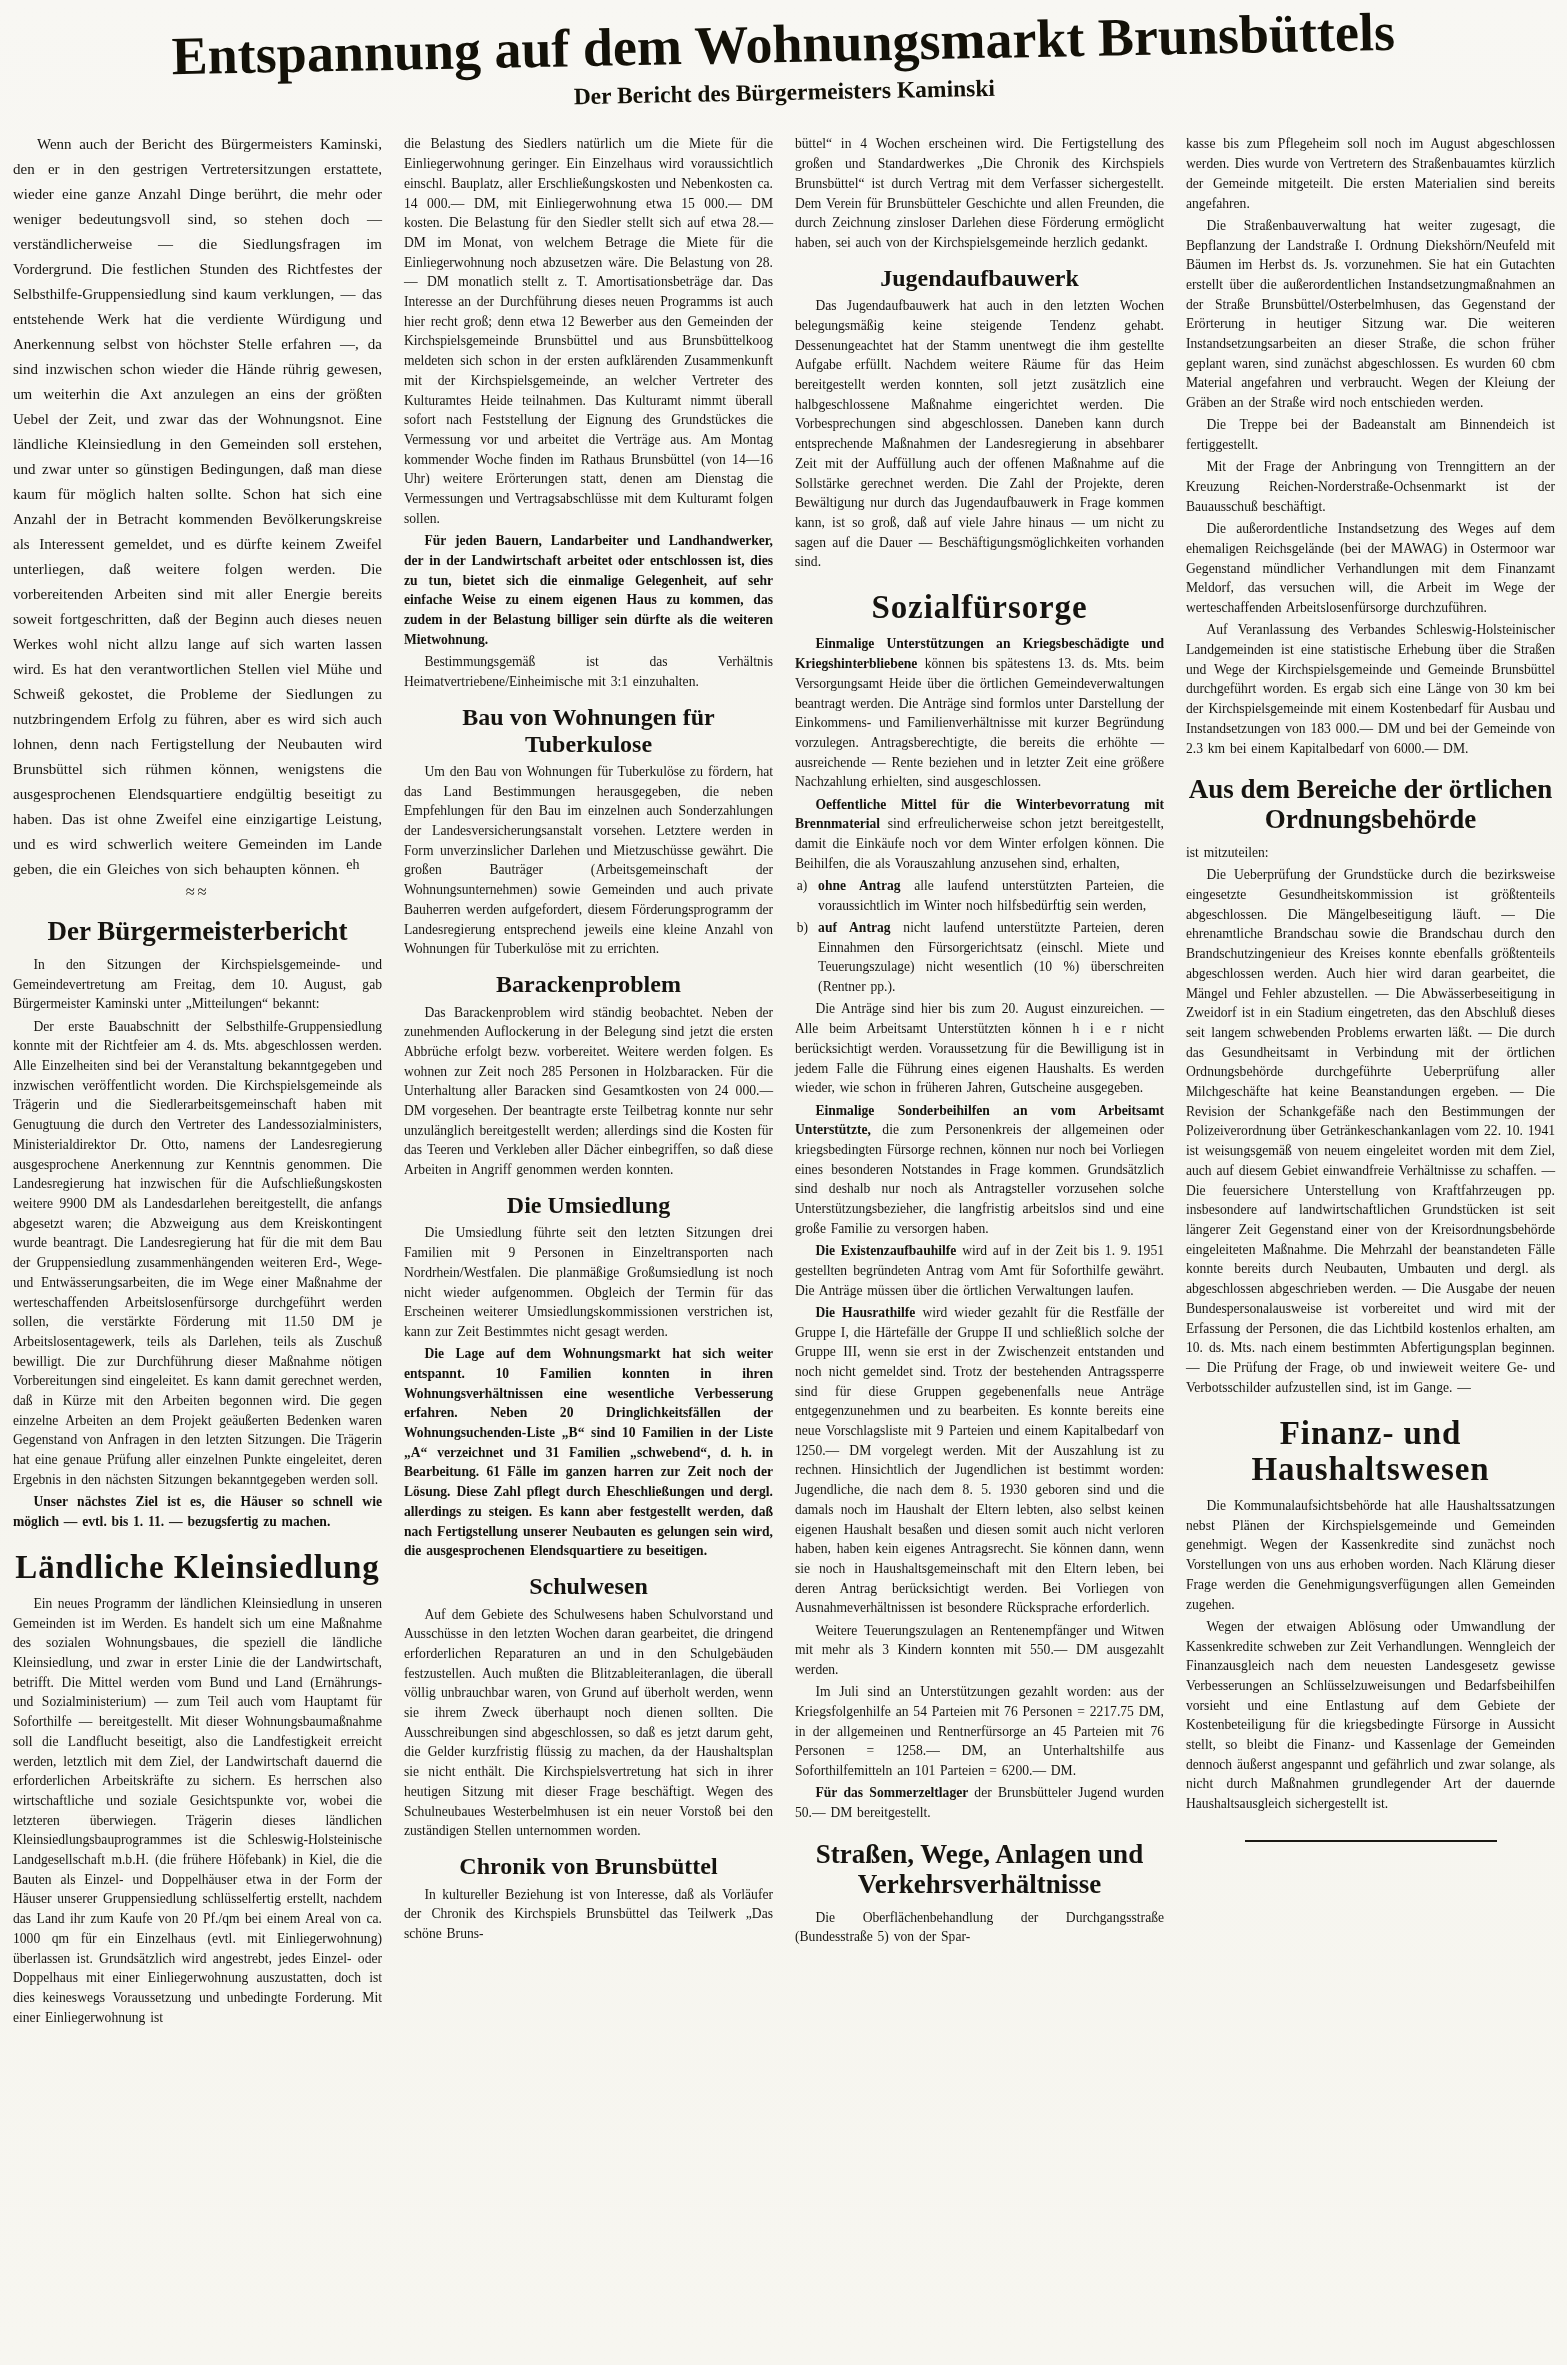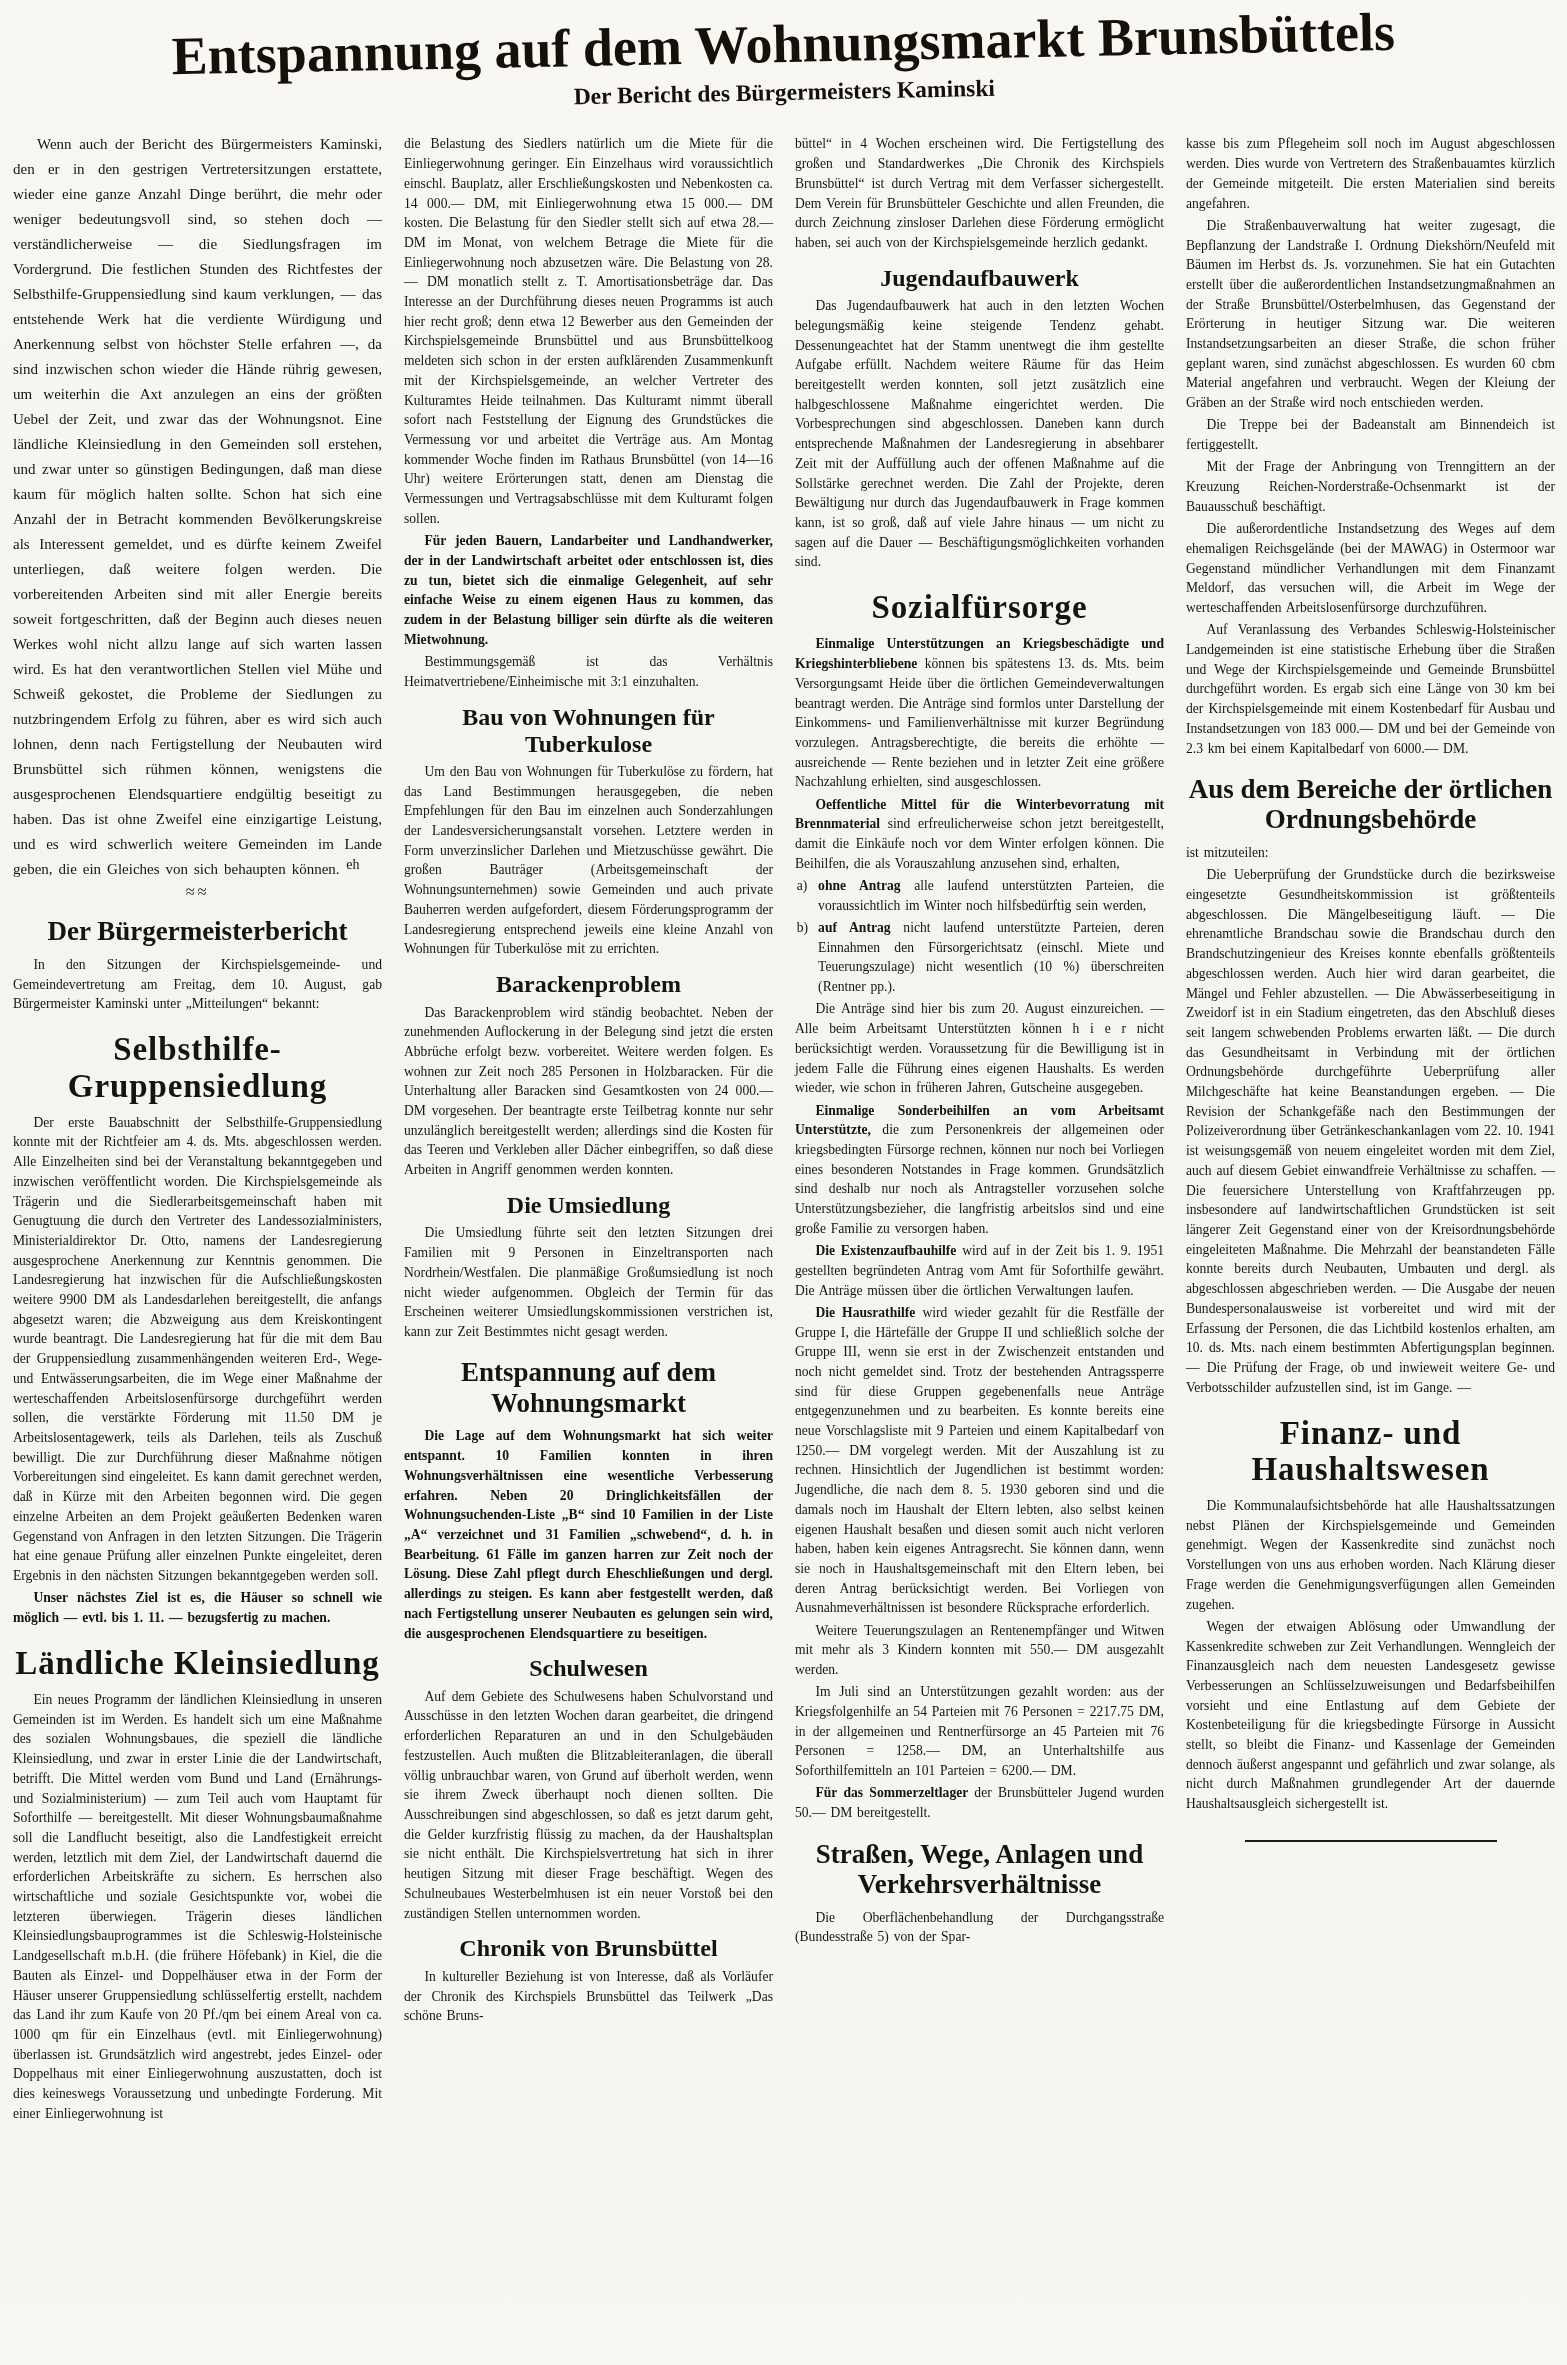--- a/index.html
+++ b/index.html
@@ -41,37 +41,35 @@
     <div class="headline">Entspannung auf dem Wohnungsmarkt Brunsbüttels</div>
     <div class="subtitle">Der Bericht des Bürgermeisters Kaminski</div>
   </div>
   <div class="columns" id="columns">
       <div class="col">
         <div class="lead">Wenn auch der Bericht des Bürgermeisters Kaminski, den er in den gestrigen Vertretersitzungen erstattete, wieder eine ganze Anzahl Dinge berührt, die mehr oder weniger bedeutungsvoll sind, so stehen doch — verständlicherweise — die Siedlungsfragen im Vordergrund. Die festlichen Stunden des Richtfestes der Selbsthilfe-Gruppensiedlung sind kaum verklungen, — das entstehende Werk hat die verdiente Würdigung und Anerkennung selbst von höchster Stelle erfahren —, da sind inzwischen schon wieder die Hände rührig gewesen, um weiterhin die Axt anzulegen an eins der größten Uebel der Zeit, und zwar das der Wohnungsnot. Eine ländliche Kleinsiedlung in den Gemeinden soll erstehen, und zwar unter so günstigen Bedingungen, daß man diese kaum für möglich halten sollte. Schon hat sich eine Anzahl der in Betracht kommenden Bevölkerungskreise als Interessent gemeldet, und es dürfte keinem Zweifel unterliegen, daß weitere folgen werden. Die vorbereitenden Arbeiten sind mit aller Energie bereits soweit fortgeschritten, daß der Beginn auch dieses neuen Werkes wohl nicht allzu lange auf sich warten lassen wird. Es hat den verantwortlichen Stellen viel Mühe und Schweiß gekostet, die Probleme der Siedlungen zu nutzbringendem Erfolg zu führen, aber es wird sich auch lohnen, denn nach Fertigstellung der Neubauten wird Brunsbüttel sich rühmen können, wenigstens die ausgesprochenen Elendsquartiere endgültig beseitigt zu haben. Das ist ohne Zweifel eine einzigartige Leistung, und es wird schwerlich weitere Gemeinden im Lande geben, die ein Gleiches von sich behaupten können.</div>
         <div class="byline">eh</div>
         <div class="separator">≈≈</div>
         <div class="h1">Der Bürgermeisterbericht</div>
         <div class="p">In den Sitzungen der Kirchspielsgemeinde- und Gemeindevertretung am Freitag, dem 10. August, gab Bürgermeister Kaminski unter „Mitteilungen“ bekannt:</div>
-        <div class="h1big">Selbsthilfe-Gruppensiedlung</div>
         <div class="p">Der erste Bauabschnitt der Selbsthilfe-Gruppensiedlung konnte mit der Richtfeier am 4. ds. Mts. abgeschlossen werden. Alle Einzelheiten sind bei der Veranstaltung bekanntgegeben und inzwischen veröffentlicht worden. Die Kirchspielsgemeinde als Trägerin und die Siedlerarbeitsgemeinschaft haben mit Genugtuung die durch den Vertreter des Landessozialministers, Ministerialdirektor Dr. Otto, namens der Landesregierung ausgesprochene Anerkennung zur Kenntnis genommen. Die Landesregierung hat inzwischen für die Aufschließungskosten weitere 9900 DM als Landesdarlehen bereitgestellt, die anfangs abgesetzt waren; die Abzweigung aus dem Kreiskontingent wurde beantragt. Die Landesregierung hat für die mit dem Bau der Gruppensiedlung zusammenhängenden weiteren Erd-, Wege- und Entwässerungsarbeiten, die im Wege einer Maßnahme der werteschaffenden Arbeitslosenfürsorge durchgeführt werden sollen, die verstärkte Förderung mit 11.50 DM je Arbeitslosentagewerk, teils als Darlehen, teils als Zuschuß bewilligt. Die zur Durchführung dieser Maßnahme nötigen Vorbereitungen sind eingeleitet. Es kann damit gerechnet werden, daß in Kürze mit den Arbeiten begonnen wird. Die gegen einzelne Arbeiten an dem Projekt geäußerten Bedenken waren Gegenstand von Anfragen in den letzten Sitzungen. Die Trägerin hat eine genaue Prüfung aller einzelnen Punkte eingeleitet, deren Ergebnis in den nächsten Sitzungen bekanntgegeben werden soll.</div>
         <div class="bold">Unser nächstes Ziel ist es, die Häuser so schnell wie möglich — evtl. bis 1. 11. — bezugsfertig zu machen.</div>
         <div class="h1big">Ländliche Kleinsiedlung</div>
         <div class="p">Ein neues Programm der ländlichen Kleinsiedlung in unseren Gemeinden ist im Werden. Es handelt sich um eine Maßnahme des sozialen Wohnungsbaues, die speziell die ländliche Kleinsiedlung, und zwar in erster Linie die der Landwirtschaft, betrifft. Die Mittel werden vom Bund und Land (Ernährungs- und Sozialministerium) — zum Teil auch vom Hauptamt für Soforthilfe — bereitgestellt. Mit dieser Wohnungsbaumaßnahme soll die Landflucht beseitigt, also die Landfestigkeit erreicht werden, letztlich mit dem Ziel, der Landwirtschaft dauernd die erforderlichen Arbeitskräfte zu sichern. Es herrschen also wirtschaftliche und soziale Gesichtspunkte vor, wobei die letzteren überwiegen. Trägerin dieses ländlichen Kleinsiedlungsbauprogrammes ist die Schleswig-Holsteinische Landgesellschaft m.b.H. (die frühere Höfebank) in Kiel, die die Bauten als Einzel- und Doppelhäuser etwa in der Form der Häuser unserer Gruppensiedlung schlüsselfertig erstellt, nachdem das Land ihr zum Kaufe von 20 Pf./qm bei einem Areal von ca. 1000 qm für ein Einzelhaus (evtl. mit Einliegerwohnung) überlassen ist. Grundsätzlich wird angestrebt, jedes Einzel- oder Doppelhaus mit einer Einliegerwohnung auszustatten, doch ist dies keineswegs Voraussetzung und unbedingte Forderung. Mit einer Einliegerwohnung ist</div>
       </div>
       <div class="col">
         <div class="p0">die Belastung des Siedlers natürlich um die Miete für die Einliegerwohnung geringer. Ein Einzelhaus wird voraussichtlich einschl. Bauplatz, aller Erschließungskosten und Nebenkosten ca. 14 000.— DM, mit Einliegerwohnung etwa 15 000.— DM kosten. Die Belastung für den Siedler stellt sich auf etwa 28.— DM im Monat, von welchem Betrage die Miete für die Einliegerwohnung noch abzusetzen wäre. Die Belastung von 28.— DM monatlich stellt z. T. Amortisationsbeträge dar. Das Interesse an der Durchführung dieses neuen Programms ist auch hier recht groß; denn etwa 12 Bewerber aus den Gemeinden der Kirchspielsgemeinde Brunsbüttel und aus Brunsbüttelkoog meldeten sich schon in der ersten aufklärenden Zusammenkunft mit der Kirchspielsgemeinde, an welcher Vertreter des Kulturamtes Heide teilnahmen. Das Kulturamt nimmt überall sofort nach Feststellung der Eignung des Grundstückes die Vermessung vor und arbeitet die Verträge aus. Am Montag kommender Woche finden im Rathaus Brunsbüttel (von 14—16 Uhr) weitere Erörterungen statt, denen am Dienstag die Vermessungen und Vertragsabschlüsse mit dem Kulturamt folgen sollen.</div>
         <div class="bold">Für jeden Bauern, Landarbeiter und Landhandwerker, der in der Landwirtschaft arbeitet oder entschlossen ist, dies zu tun, bietet sich die einmalige Gelegenheit, auf sehr einfache Weise zu einem eigenen Haus zu kommen, das zudem in der Belastung billiger sein dürfte als die weiteren Mietwohnung.</div>
         <div class="p">Bestimmungsgemäß ist das Verhältnis Heimatvertriebene/Einheimische mit 3:1 einzuhalten.</div>
         <div class="h2">Bau von Wohnungen für Tuberkulose</div>
         <div class="p">Um den Bau von Wohnungen für Tuberkulöse zu fördern, hat das Land Bestimmungen herausgegeben, die neben Empfehlungen für den Bau im einzelnen auch Sonderzahlungen der Landesversicherungsanstalt vorsehen. Letztere werden in Form unverzinslicher Darlehen und Mietzuschüsse gewährt. Die großen Bauträger (Arbeitsgemeinschaft der Wohnungsunternehmen) sowie Gemeinden und auch private Bauherren werden aufgefordert, diesem Förderungsprogramm der Landesregierung entsprechend jeweils eine kleine Anzahl von Wohnungen für Tuberkulöse mit zu errichten.</div>
         <div class="h2">Barackenproblem</div>
         <div class="p">Das Barackenproblem wird ständig beobachtet. Neben der zunehmenden Auflockerung in der Belegung sind jetzt die ersten Abbrüche erfolgt bezw. vorbereitet. Weitere werden folgen. Es wohnen zur Zeit noch 285 Personen in Holzbaracken. Für die Unterhaltung aller Baracken sind Gesamtkosten von 24 000.— DM vorgesehen. Der beantragte erste Teilbetrag konnte nur sehr unzulänglich bereitgestellt werden; allerdings sind die Kosten für das Teeren und Verkleben aller Dächer einbegriffen, so daß diese Arbeiten in Angriff genommen werden konnten.</div>
         <div class="h2">Die Umsiedlung</div>
         <div class="p">Die Umsiedlung führte seit den letzten Sitzungen drei Familien mit 9 Personen in Einzeltransporten nach Nordrhein/Westfalen. Die planmäßige Großumsiedlung ist noch nicht wieder aufgenommen. Obgleich der Termin für das Erscheinen weiterer Umsiedlungskommissionen verstrichen ist, kann zur Zeit Bestimmtes nicht gesagt werden.</div>
-        <div class="h1">Entspannung auf dem Wohnungsmarkt</div>
         <div class="bold">Die Lage auf dem Wohnungsmarkt hat sich weiter entspannt. 10 Familien konnten in ihren Wohnungsverhältnissen eine wesentliche Verbesserung erfahren. Neben 20 Dringlichkeitsfällen der Wohnungsuchenden-Liste „B“ sind 10 Familien in der Liste „A“ verzeichnet und 31 Familien „schwebend“, d. h. in Bearbeitung. 61 Fälle im ganzen harren zur Zeit noch der Lösung. Diese Zahl pflegt durch Eheschließungen und dergl. allerdings zu steigen. Es kann aber festgestellt werden, daß nach Fertigstellung unserer Neubauten es gelungen sein wird, die ausgesprochenen Elendsquartiere zu beseitigen.</div>
         <div class="h2">Schulwesen</div>
         <div class="p">Auf dem Gebiete des Schulwesens haben Schulvorstand und Ausschüsse in den letzten Wochen daran gearbeitet, die dringend erforderlichen Reparaturen an und in den Schulgebäuden festzustellen. Auch mußten die Blitzableiteranlagen, die überall völlig unbrauchbar waren, von Grund auf überholt werden, wenn sie ihrem Zweck überhaupt noch dienen sollten. Die Ausschreibungen sind abgeschlossen, so daß es jetzt darum geht, die Gelder kurzfristig flüssig zu machen, da der Haushaltsplan sie nicht enthält. Die Kirchspielsvertretung hat sich in ihrer heutigen Sitzung mit dieser Frage beschäftigt. Wegen des Schulneubaues Westerbelmhusen ist ein neuer Vorstoß bei den zuständigen Stellen unternommen worden.</div>
         <div class="h2">Chronik von Brunsbüttel</div>
         <div class="p">In kultureller Beziehung ist von Interesse, daß als Vorläufer der Chronik des Kirchspiels Brunsbüttel das Teilwerk „Das schöne Bruns-</div>
       </div>
       <div class="col">
         <div class="p0">büttel“ in 4 Wochen erscheinen wird. Die Fertigstellung des großen und Standardwerkes „Die Chronik des Kirchspiels Brunsbüttel“ ist durch Vertrag mit dem Verfasser sichergestellt. Dem Verein für Brunsbütteler Geschichte und allen Freunden, die durch Zeichnung zinsloser Darlehen diese Förderung ermöglicht haben, sei auch von der Kirchspielsgemeinde herzlich gedankt.</div>
         <div class="h2">Jugendaufbauwerk</div>
         <div class="p">Das Jugendaufbauwerk hat auch in den letzten Wochen belegungsmäßig keine steigende Tendenz gehabt. Dessenungeachtet hat der Stamm unentwegt die ihm gestellte Aufgabe erfüllt. Nachdem weitere Räume für das Heim bereitgestellt werden konnten, soll jetzt zusätzlich eine halbgeschlossene Maßnahme eingerichtet werden. Die Vorbesprechungen sind abgeschlossen. Daneben kann durch entsprechende Maßnahmen der Landesregierung in absehbarer Zeit mit der Auffüllung auch der offenen Maßnahme auf die Sollstärke gerechnet werden. Die Zahl der Projekte, deren Bewältigung nur durch das Jugendaufbauwerk in Frage kommen kann, ist so groß, daß auf viele Jahre hinaus — um nicht zu sagen auf die Dauer — Beschäftigungsmöglichkeiten vorhanden sind.</div>

